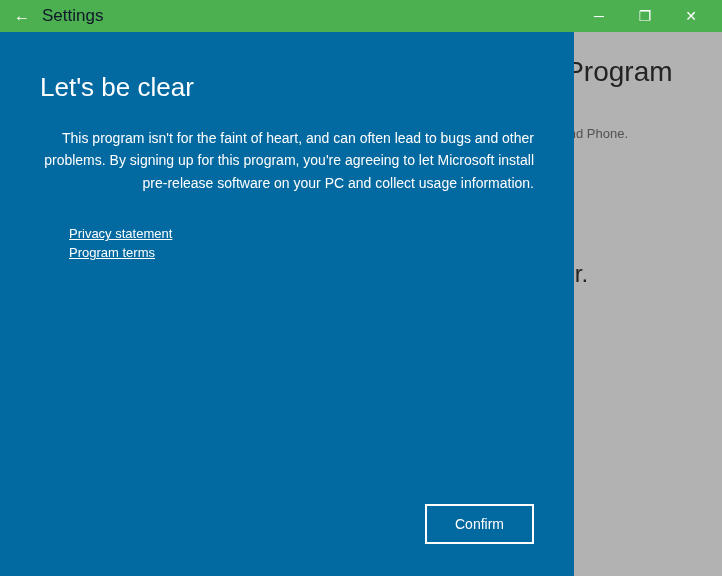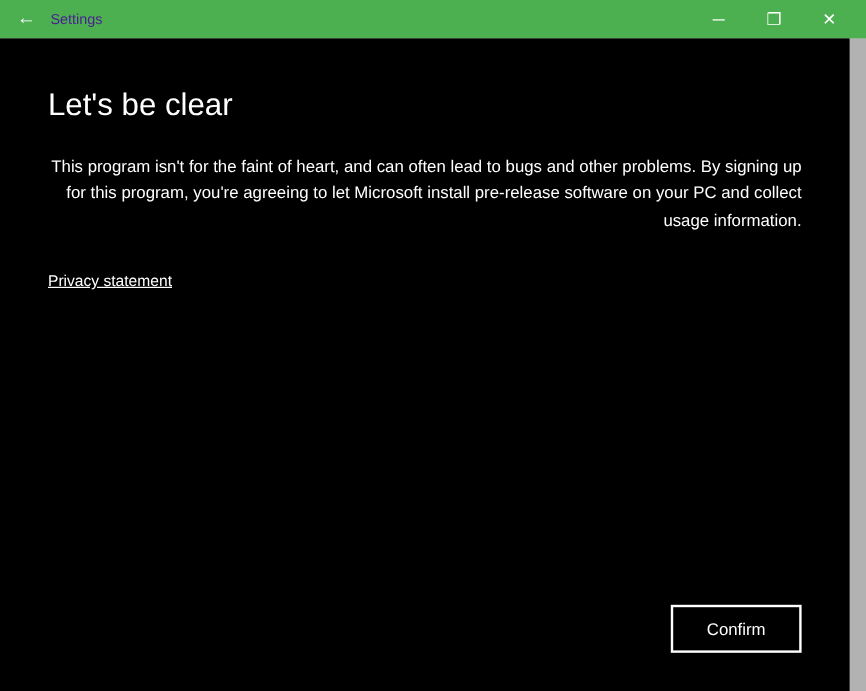--- a/index.html
+++ b/index.html
@@ -25,22 +25,22 @@
       color: white;
       font-size: 16px;
       cursor: pointer;
       width: 28px;
       height: 28px;
       display: flex;
       align-items: center;
       justify-content: center;
     }
     .title-bar-title {
-      color: #4c1d95;
-      font-size: 12px;
+      color: #0f172a;
+      font-size: 17px;
       margin-left: 6px;
       flex: 1;
     }
     .title-bar-controls {
       display: flex;
       gap: 0;
     }
     .title-bar-btn {
       width: 46px;
       height: 32px;
@@ -177,22 +177,22 @@
       width: 100%;
       height: calc(576px - 32px);
       background: rgba(0,0,0,0.3);
       z-index: 10;
     }
 
     .modal {
       position: absolute;
       top: 32px;
       left: 0;
-      width: 708px;
-      background: #000000;
+      width: 574px;
+      background: #0369a1;
       z-index: 20;
       padding: 40px 40px 32px 40px;
       bottom: 0;
     }
 
     .modal-title {
       font-size: 26px;
       font-weight: 300;
       color: white;
       margin-bottom: 24px;
@@ -201,20 +201,21 @@
     .modal-body {
       font-size: 14px;
       color: white;
       line-height: 1.6;
       margin-bottom: 32px;
       text-align: right;
     }
 
     .modal-links {
       margin-bottom: 60px;
+      margin-left: 29px;
     }
     .modal-link {
       display: block;
       color: white;
       text-decoration: underline;
       font-size: 13px;
       cursor: pointer;
       margin-bottom: 4px;
     }
 
@@ -297,18 +298,19 @@
 </div>
 
 <div class="overlay"></div>
 
 <div class="modal">
   <h2 class="modal-title">Let's be clear</h2>
   <p class="modal-body">This program isn't for the faint of heart, and can often lead to bugs and other problems. By signing up for this program, you're agreeing to let Microsoft install pre-release software on your PC and collect usage information.</p>
 
   <div class="modal-links">
     <a class="modal-link" href="#">Privacy statement</a>
+    <a class="modal-link" href="#">Program terms</a>
   </div>
 
   <div class="modal-buttons">
     <button class="modal-btn">Confirm</button>
   </div>
 </div>
 
 </body></html>

